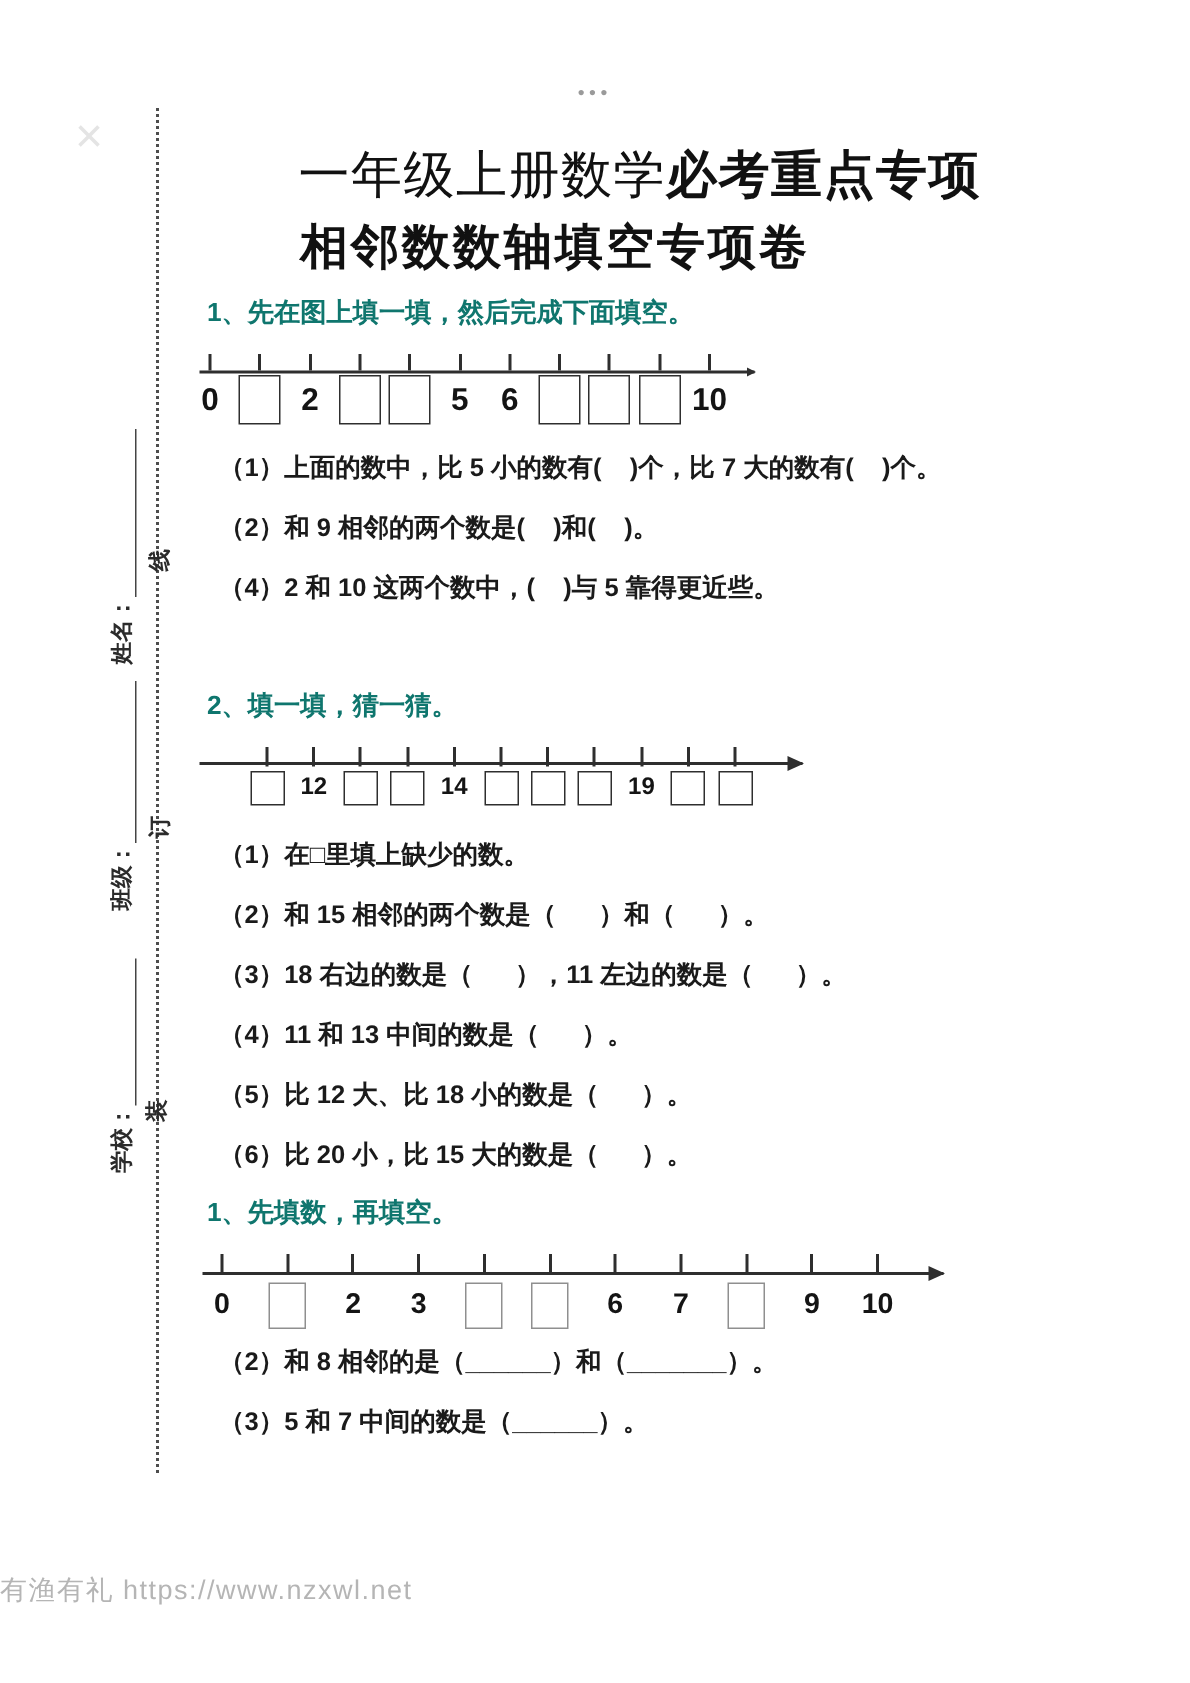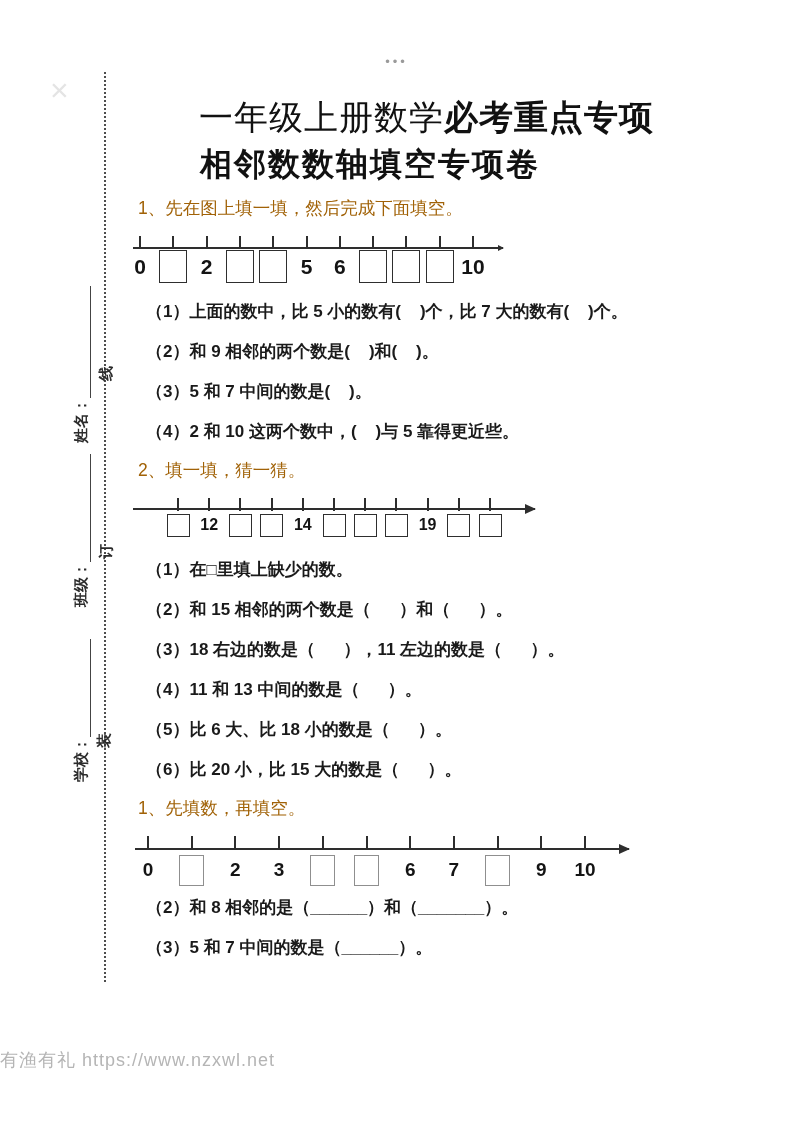--- a/index.html
+++ b/index.html
@@ -18,21 +18,21 @@
   .side-field{font-size:15px;font-weight:700;color:#2b2b2b;display:flex;align-items:flex-end;}
   .side-field .blank-line{display:inline-block;border-bottom:1.5px solid #444;height:14px;}
   
   .title1{position:absolute;left:199px;top:98px;font-size:34px;line-height:38px;letter-spacing:1px;color:#111;}
   .title1 .seg-normal{font-weight:500;}
   .title1 .seg-bold{font-weight:900;}
   .title1 .seg-tail{font-weight:700;margin-top:36px;}
   .title2{position:absolute;left:200px;top:146px;font-size:32px;line-height:36px;font-weight:600;
     letter-spacing:2px;color:#111;}
   
-  .q-heading{position:absolute;left:138px;width:545px;font-size:17.5px;font-weight:400;color:#a16207;line-height:24px;}
+  .q-heading{position:absolute;left:138px;width:545px;font-size:17.5px;font-weight:700;color:#0f766e;line-height:24px;}
   .q-items{position:absolute;left:146px;width:540px;}
   .q-item{font-size:17px;font-weight:600;color:#1a1a1a;line-height:40px;white-space:pre-wrap;}
   
   .numberline{position:absolute;}
   .nl-line{position:absolute;left:0;right:0;height:0;border-top:2px solid #2e2e2e;}
   .nl-arrow-thin{position:absolute;right:-1px;top:-4px;width:0;height:0;
     border-left:6px solid #2e2e2e;border-top:3px solid transparent;border-bottom:3px solid transparent;}
   .nl-arrow-solid{position:absolute;right:-1px;top:-6px;width:0;height:0;
     border-left:11px solid #2e2e2e;border-top:5px solid transparent;border-bottom:5px solid transparent;}
   .tick{position:absolute;width:2px;background:#2e2e2e;}
@@ -98,21 +98,20 @@
       <div class="tick" style="left: 272.4px; top: 3px; height: 11px;"></div>
       <div class="nl-box" style="left: 259.4px; top: 17px; width: 28px; height: 33px; border: 1.5px solid rgb(46, 46, 46);"></div>
       <div class="tick" style="left: 305.7px; top: 3px; height: 11px;"></div>
       <div class="nl-box" style="left: 292.7px; top: 17px; width: 28px; height: 33px; border: 1.5px solid rgb(46, 46, 46);"></div>
       <div class="tick" style="left: 339px; top: 3px; height: 11px;"></div>
       <div class="nl-num" style="left: 340px; top: 22px; font-size: 21px;">10</div>
     </div>
   <div class="q-items" style="top:292px;">
       <div class="q-item">（1）上面的数中，比 5 小的数有(    )个，比 7 大的数有(    )个。</div>
       <div class="q-item">（2）和 9 相邻的两个数是(    )和(    )。</div>
-      <div class="q-item">（3）5 和 7 中间的数是(    )。</div>
       <div class="q-item">（4）2 和 10 这两个数中，(    )与 5 靠得更近些。</div>
     </div>
 
   <div class="q-heading" style="top:458px;">2、填一填，猜一猜。</div>
   <div class="numberline" style="left:133px;top:494px;width:402px;height:52px;">
     <div class="nl-line" style="top:14px;">
       <span class="nl-arrow-solid"></span>
     </div>
   <div class="tick" style="left: 44px; top: 4px; height: 13px;"></div>
       <div class="nl-box" style="left: 33.5px; top: 20px; width: 23px; height: 23px; border: 1.5px solid rgb(46, 46, 46);"></div>
@@ -135,21 +134,21 @@
       <div class="tick" style="left: 324.8px; top: 4px; height: 13px;"></div>
       <div class="nl-box" style="left: 314.3px; top: 20px; width: 23px; height: 23px; border: 1.5px solid rgb(46, 46, 46);"></div>
       <div class="tick" style="left: 356px; top: 4px; height: 13px;"></div>
       <div class="nl-box" style="left: 345.5px; top: 20px; width: 23px; height: 23px; border: 1.5px solid rgb(46, 46, 46);"></div>
     </div>
   <div class="q-items" style="top:550px;">
       <div class="q-item">（1）在□里填上缺少的数。</div>
       <div class="q-item">（2）和 15 相邻的两个数是（      ）和（      ）。</div>
       <div class="q-item">（3）18 右边的数是（      ），11 左边的数是（      ）。</div>
       <div class="q-item">（4）11 和 13 中间的数是（      ）。</div>
-      <div class="q-item">（5）比 6 大、比 18 小的数是（      ）。</div>
+      <div class="q-item">（5）比 12 大、比 18 小的数是（      ）。</div>
       <div class="q-item">（6）比 20 小，比 15 大的数是（      ）。</div>
     </div>
 
   <div class="q-heading" style="top:796px;">1、先填数，再填空。</div>
   <div class="numberline" style="left:135px;top:833px;width:494px;height:58px;">
     <div class="nl-line" style="top:15px;">
       <span class="nl-arrow-solid"></span>
     </div>
   <div class="tick" style="left: 12px; top: 3px; height: 12px;"></div>
       <div class="nl-num" style="left: 13px; top: 26px; font-size: 19px;">0</div>

